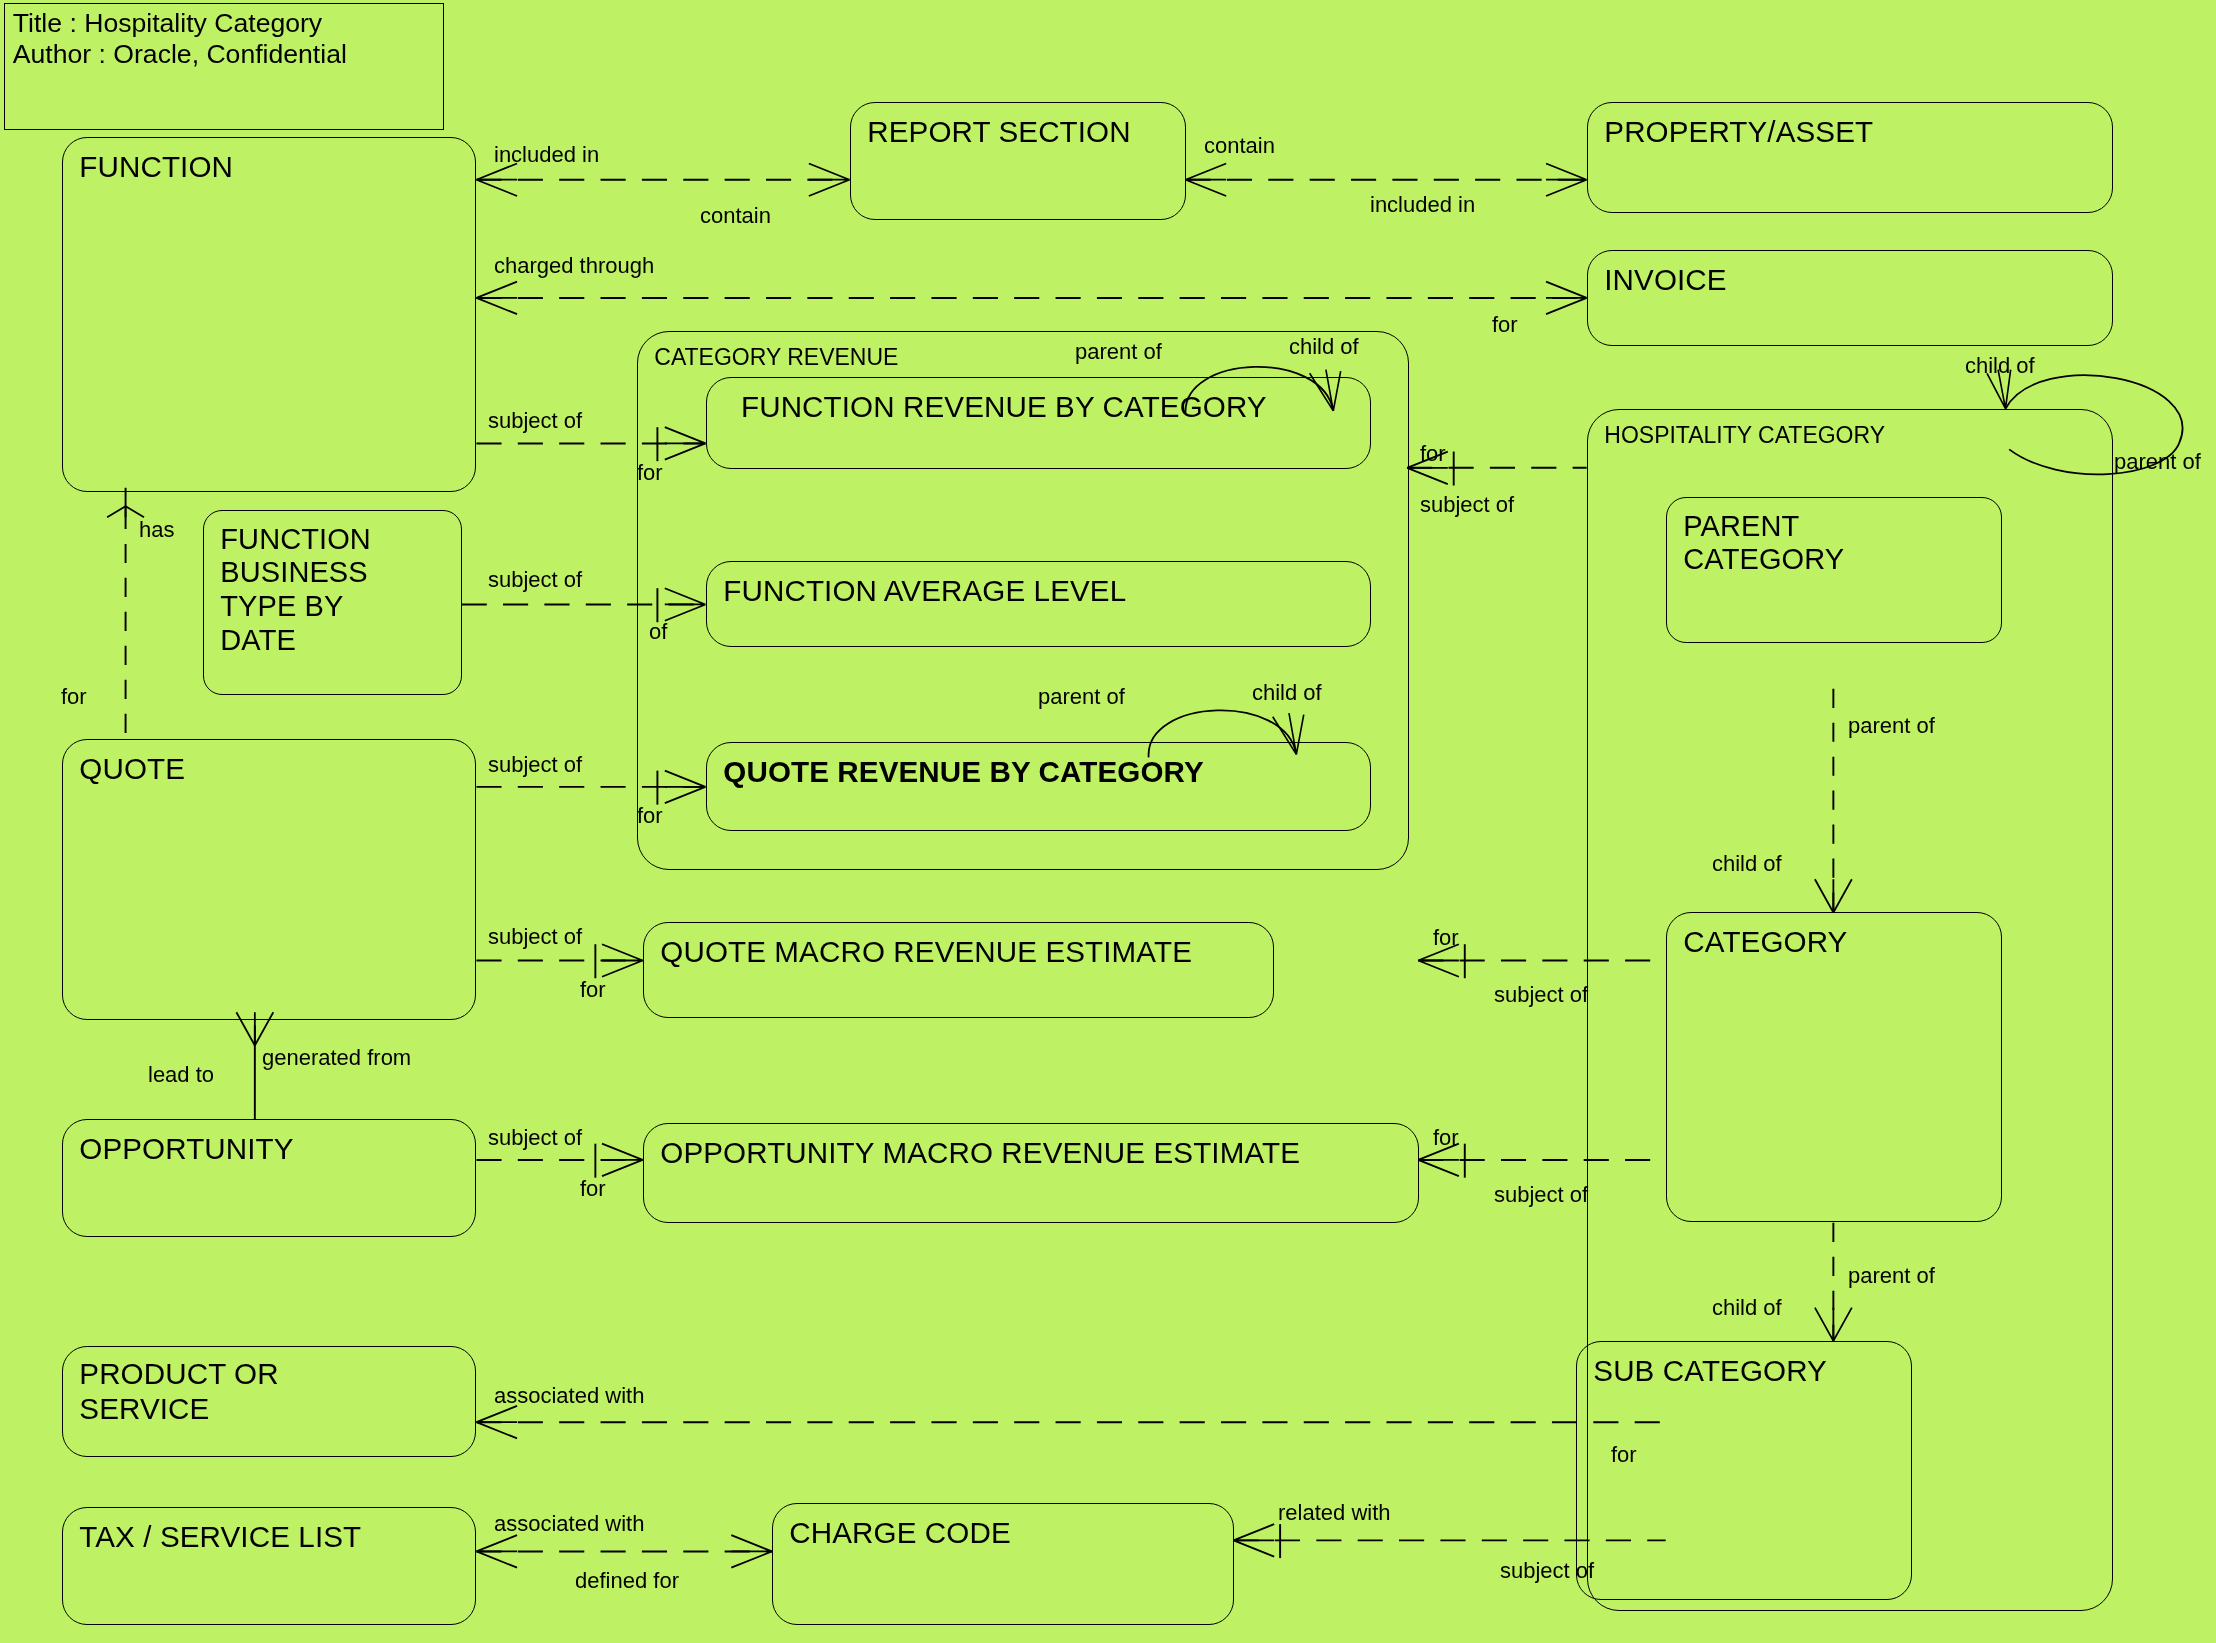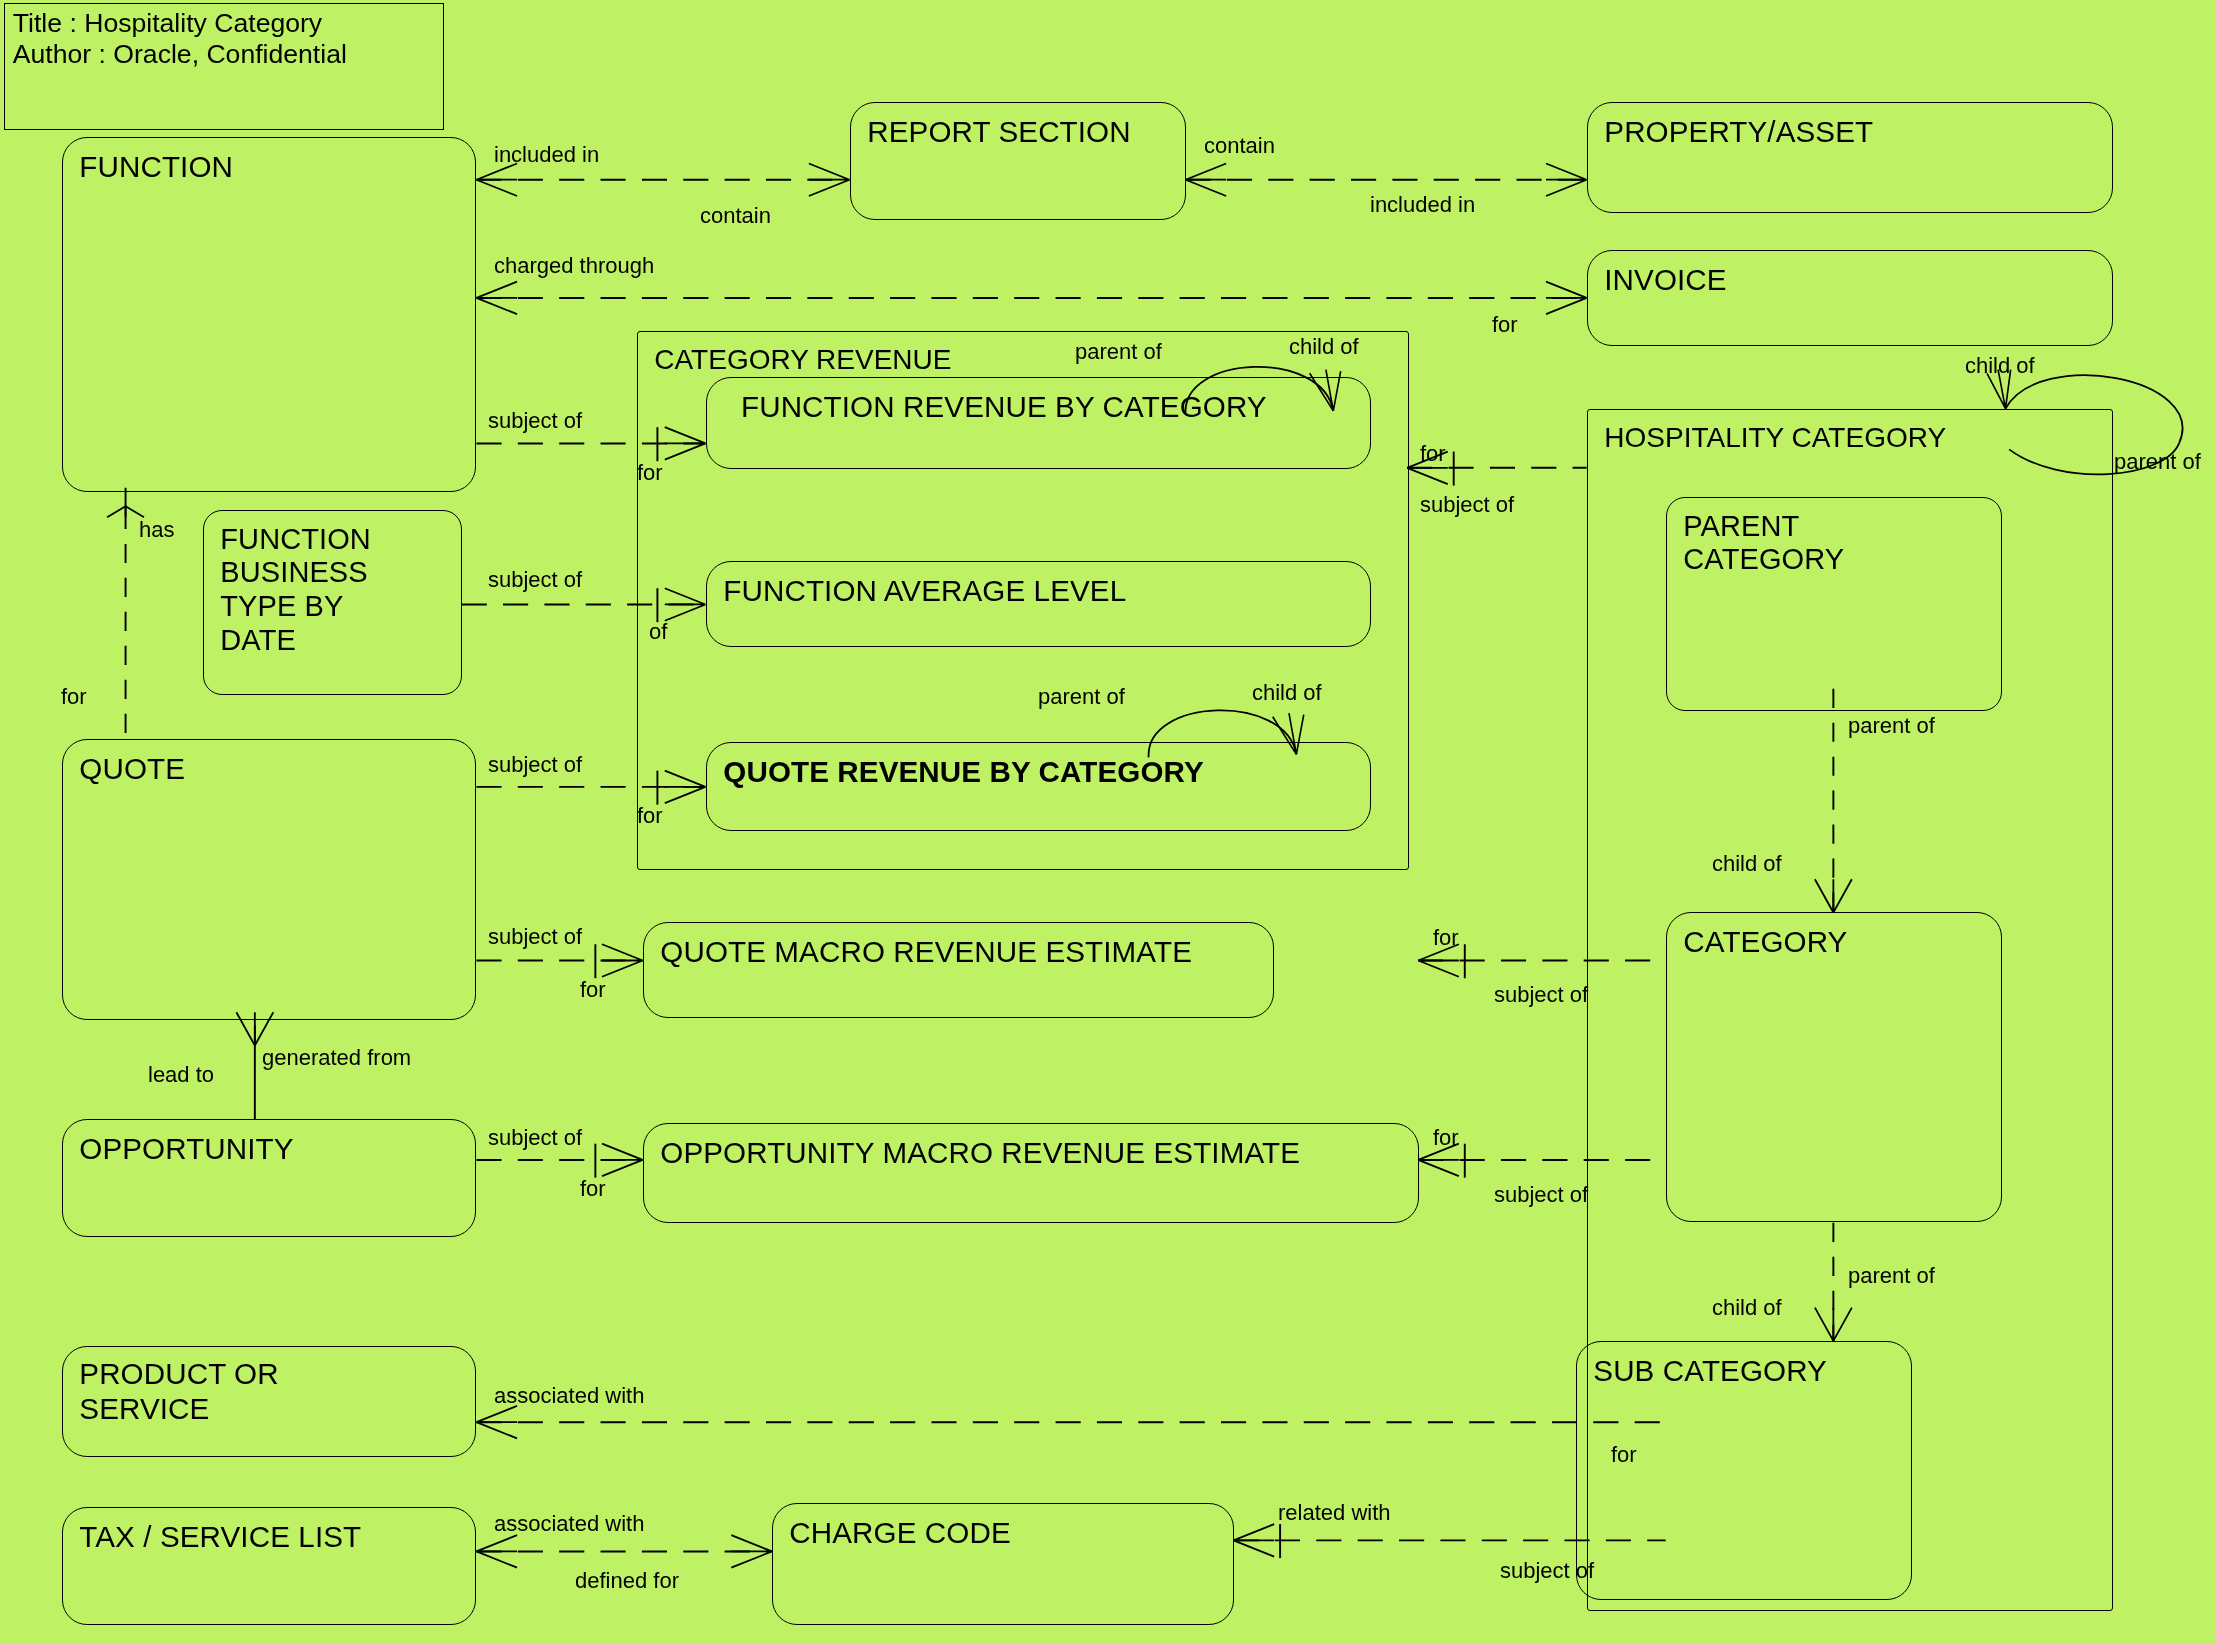--- a/index.html
+++ b/index.html
@@ -38,24 +38,24 @@
     line-height: 1.16;
     letter-spacing: 0.1px;
     color: #000000;
     white-space: pre-line;
   }
   .entity.small-radius { border-radius: 19px; }
   .group-box {
     position: absolute;
     box-sizing: border-box;
     border: 1.5px solid #000000;
-    border-radius: 3px;
+    border-radius: 32px;
     background: transparent;
     padding: 11.8px 16.3px;
-    font-size: 28px;
+    font-size: 23px;
     color: #000000;
   }
   .titlebox {
     position: absolute;
     box-sizing: border-box;
     border: 1.5px solid #000000;
     border-radius: 0;
     background: transparent;
     padding: 4.4px 5.9px 4.4px 7.4px;
     font-size: 26.6px;
@@ -201,21 +201,21 @@
 
   <div class="entity" style="left:643px; top:1123px; width:776px; height:100px;">OPPORTUNITY MACRO REVENUE ESTIMATE</div>
 
   <div class="entity" style="left:62px; top:1346px; width:414px; height:111px; padding-top:10.3px;">PRODUCT OR
 SERVICE</div>
 
   <div class="entity" style="left:62px; top:1507px; width:414px; height:118px;">TAX / SERVICE LIST</div>
 
   <div class="entity" style="left:772px; top:1503px; width:462px; height:122px;">CHARGE CODE</div>
 
-  <div class="entity small-radius" style="left:1666px; top:497px; width:336px; height:214px; font-size:29px;">PARENT
+  <div class="entity small-radius" style="left:1666px; top:497px; width:336px; height:146px; font-size:29px;border-radius:20px;">PARENT
 CATEGORY</div>
 
   <div class="entity" style="left:1666px; top:912px; width:336px; height:310px;">CATEGORY</div>
 
   <div class="entity" style="left:1576px; top:1341px; width:336px; height:259px;">SUB CATEGORY</div>
 
   <div class="rel-label" style="left:494px; top:144px;">included in</div>
 
   <div class="rel-label" style="left:700px; top:205px;">contain</div>
 

